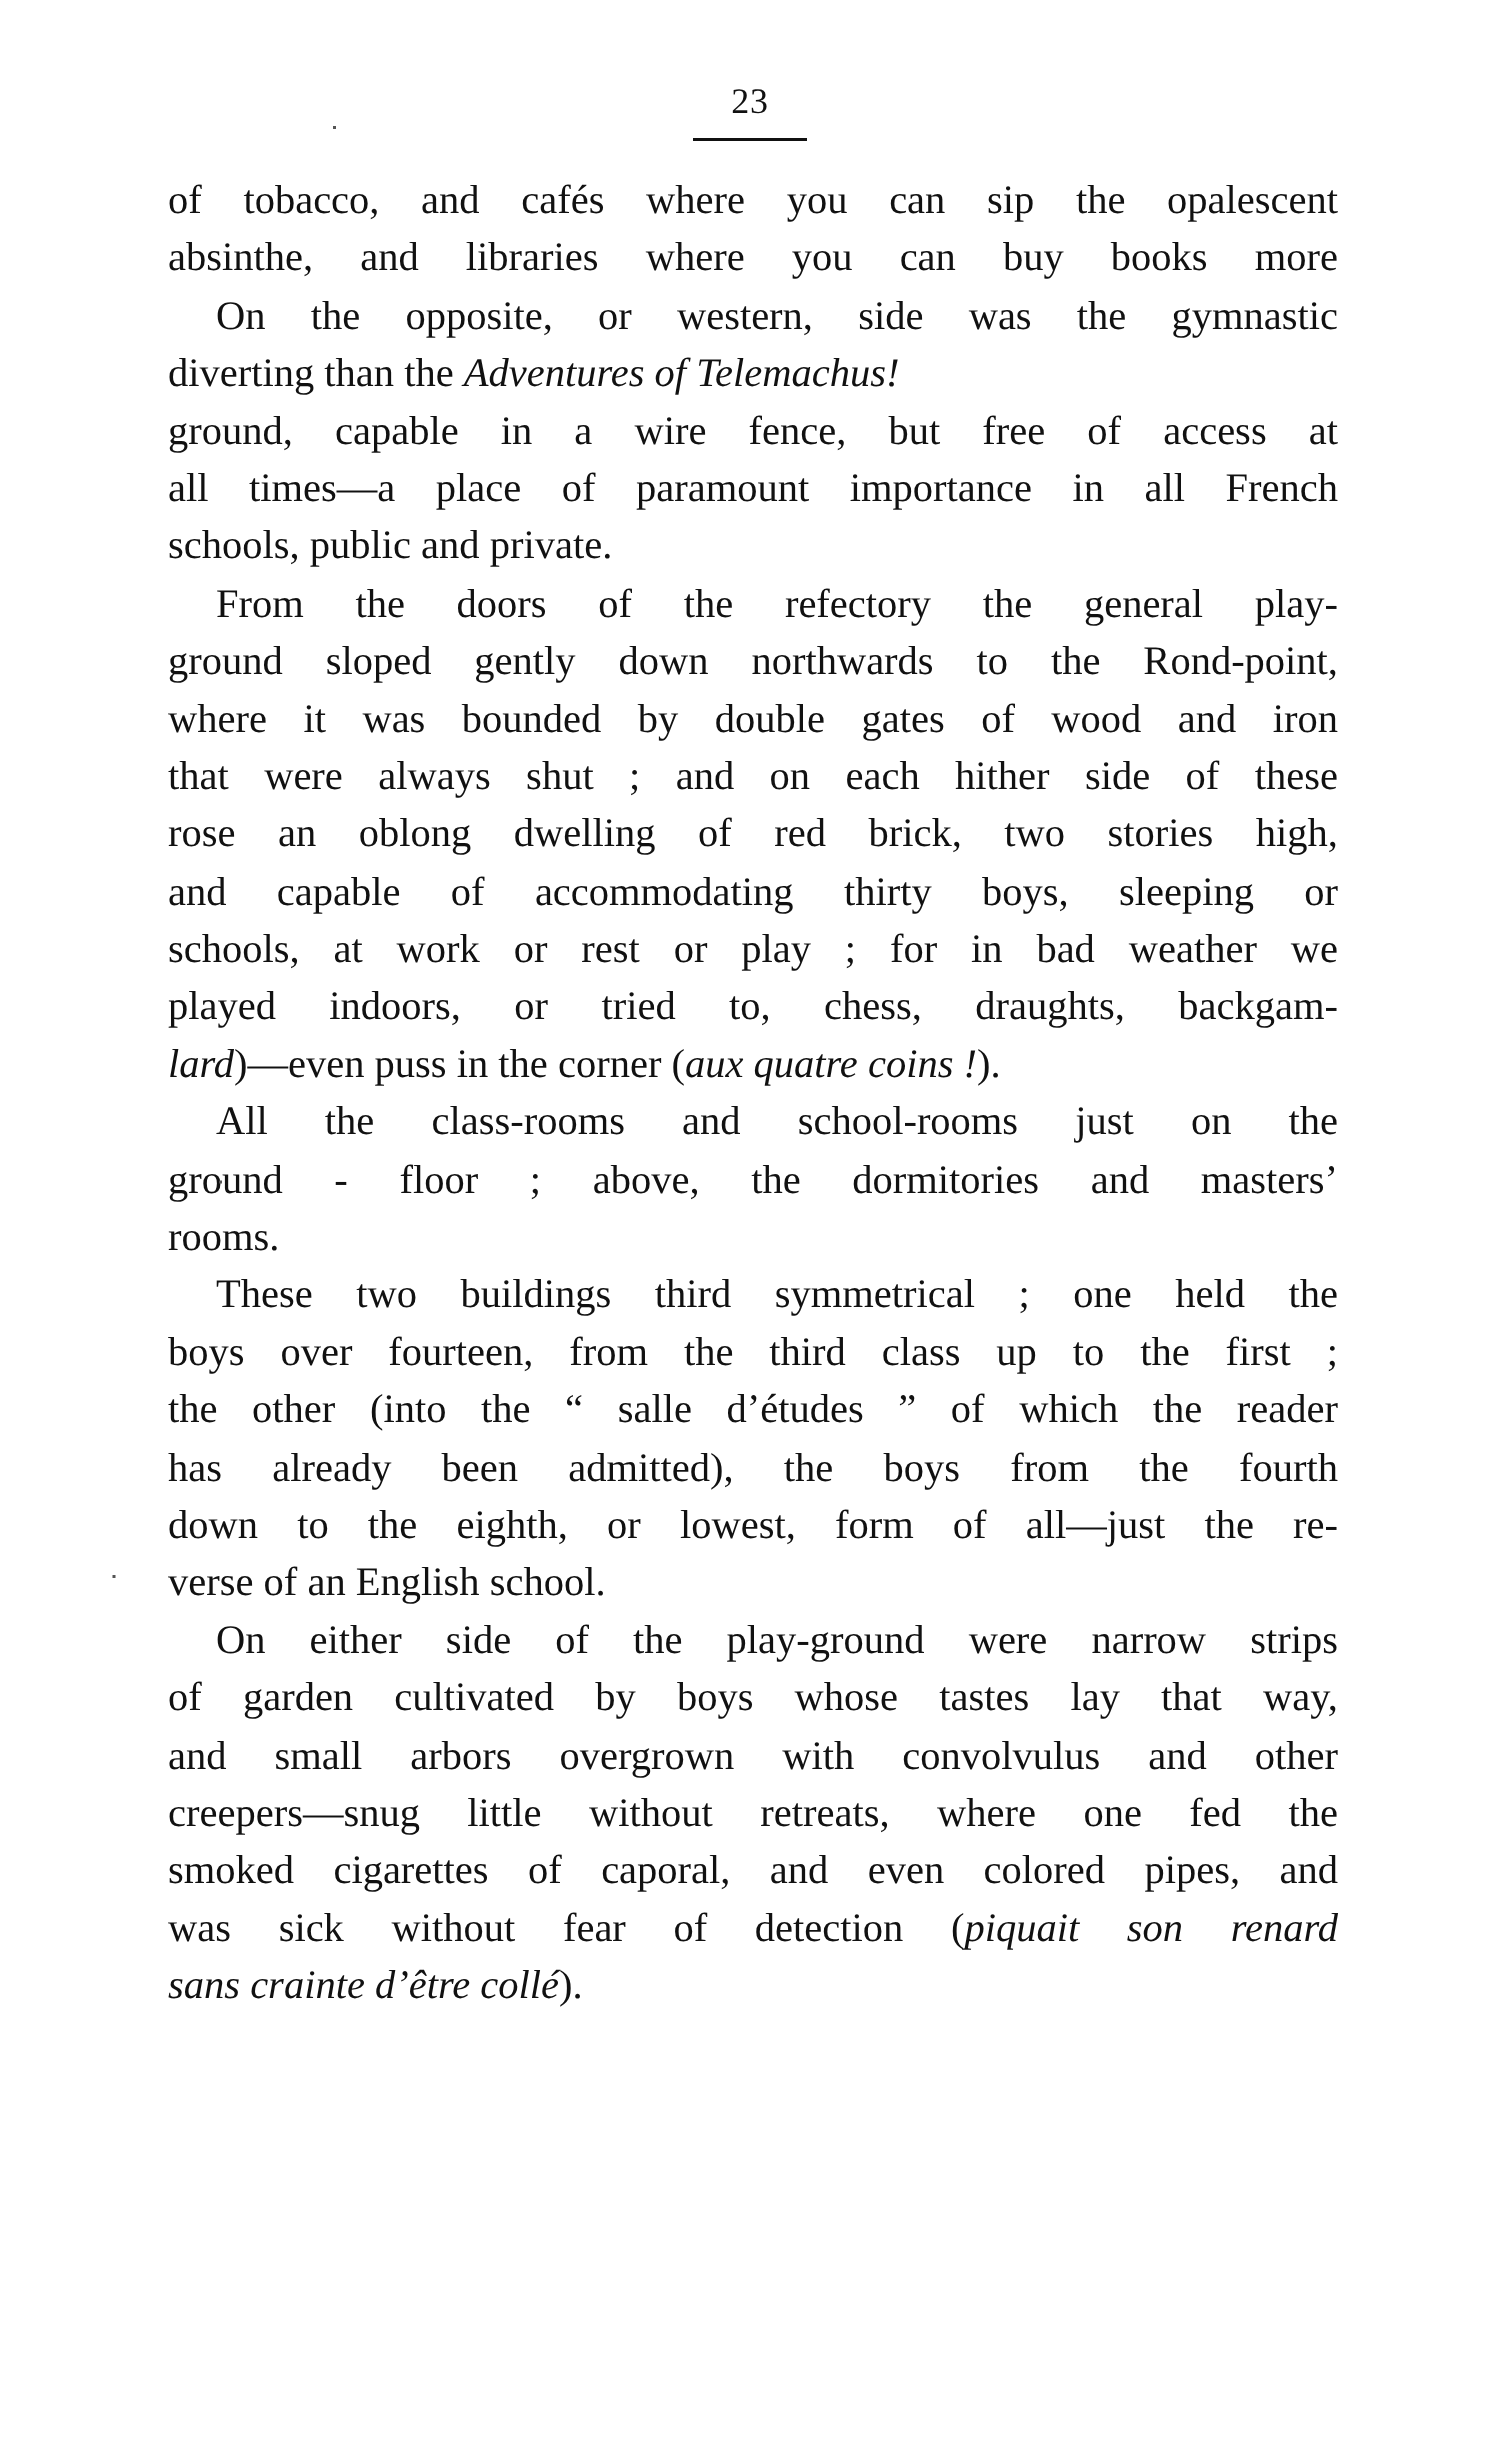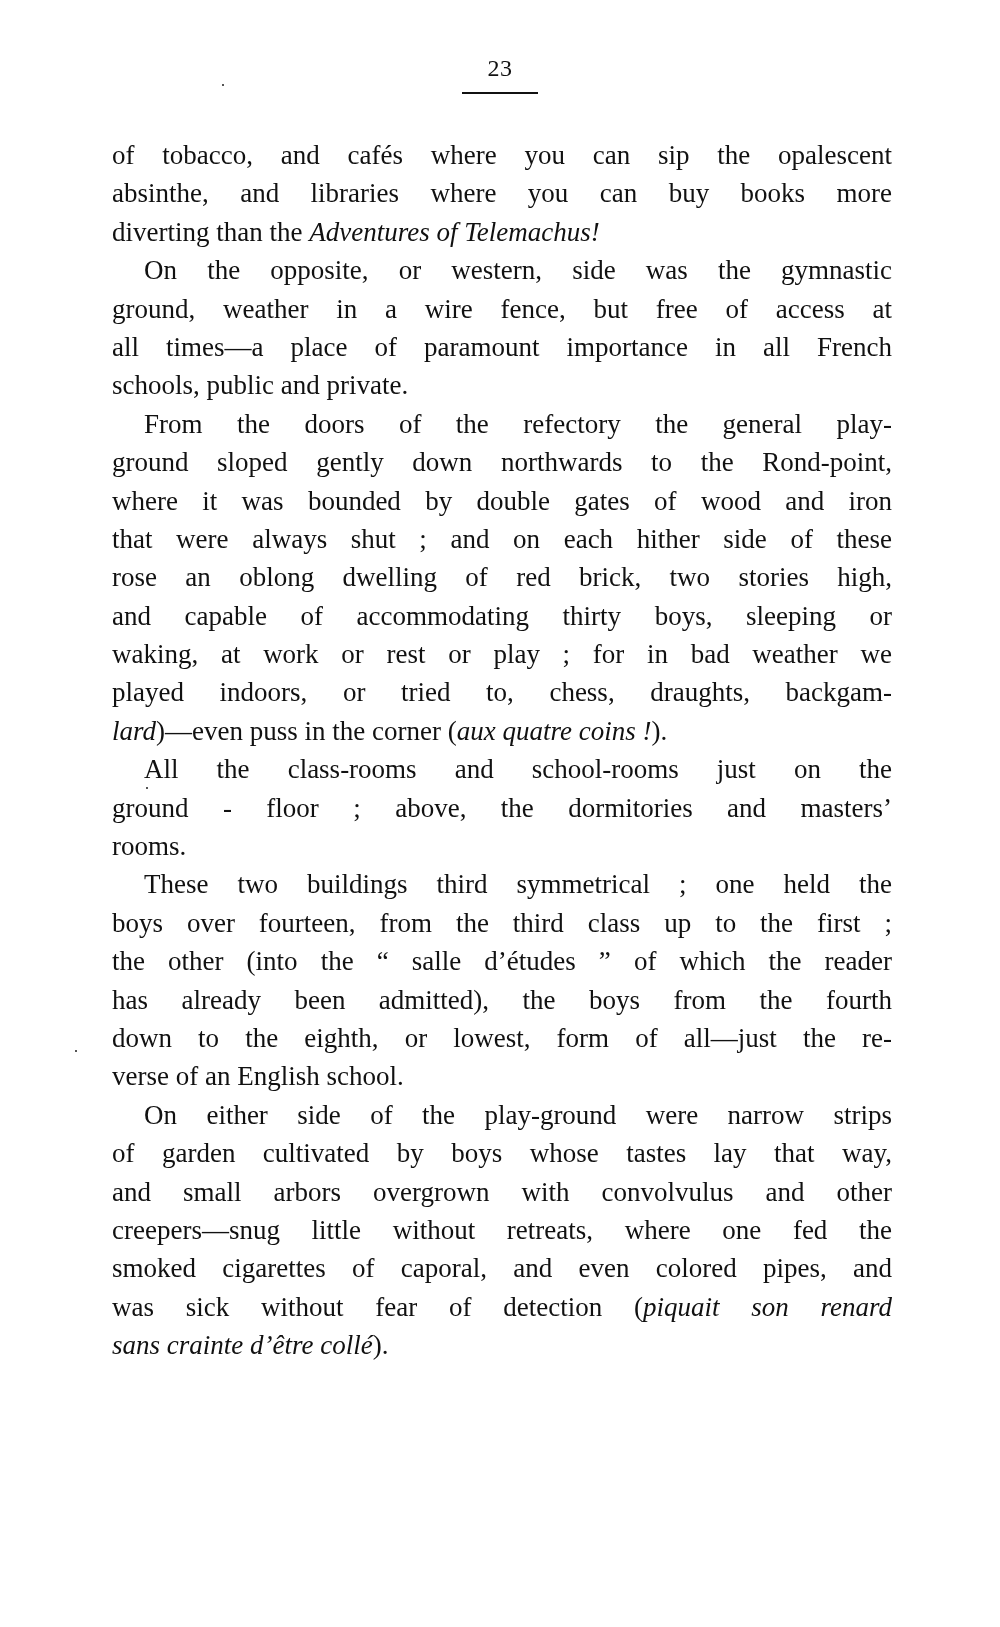--- a/index.html
+++ b/index.html
@@ -28,21 +28,21 @@
       letter-spacing: 0.5px;
     }
     .header-rule {
       width: 76px;
       height: 2px;
       background: #111111;
       margin: 10px auto 0 auto;
     }
     .text-block {
       position: absolute;
-      top: 136px;
+      top: 114px;
       left: 112px;
       width: 780px;
       font-size: 27px;
       line-height: 38.4px;
     }
     .line {
       display: block;
       white-space: nowrap;
       text-align: justify;
       text-align-last: justify;
@@ -68,32 +68,32 @@
 <body>
 
 <div class="page-header">
   <div class="page-number">23</div>
   <div class="header-rule"></div>
 </div>
 
 <div class="text-block" id="text-block">
     <span class="line"><span>of tobacco, and cafés where you can sip the opalescent</span></span>
     <span class="line"><span>absinthe, and libraries where you can buy books more</span></span>
+    <span class="line indent"><span>On the opposite, or western, side was the gymnastic</span></span>
     <span class="line last"><span>diverting than the </span><span class="it">Adventures of Telemachus!</span></span>
-    <span class="line indent"><span>On the opposite, or western, side was the gymnastic</span></span>
-    <span class="line"><span>ground, weather in a wire fence, but free of access at</span></span>
+    <span class="line"><span>ground, capable in a wire fence, but free of access at</span></span>
     <span class="line"><span>all times—a place of paramount importance in all French</span></span>
     <span class="line last"><span>schools, public and private.</span></span>
     <span class="line indent"><span>From the doors of the refectory the general play-</span></span>
     <span class="line"><span>ground sloped gently down northwards to the Rond-point,</span></span>
     <span class="line"><span>where it was bounded by double gates of wood and iron</span></span>
     <span class="line"><span>that were always shut ; and on each hither side of these</span></span>
     <span class="line"><span>rose an oblong dwelling of red brick, two stories high,</span></span>
     <span class="line"><span>and capable of accommodating thirty boys, sleeping or</span></span>
-    <span class="line"><span>waking, at work or rest or play ; for in bad weather we</span></span>
+    <span class="line"><span>schools, at work or rest or play ; for in bad weather we</span></span>
     <span class="line"><span>played indoors, or tried to, chess, draughts, backgam-</span></span>
     <span class="line last"><span class="it">lard</span><span>)—even puss in the corner (</span><span class="it">aux quatre coins !</span><span>).</span></span>
     <span class="line indent"><span>All the class-rooms and school-rooms just on the</span></span>
     <span class="line"><span>ground - floor ; above, the dormitories and masters’</span></span>
     <span class="line last"><span>rooms.</span></span>
     <span class="line indent"><span>These two buildings third symmetrical ; one held the</span></span>
     <span class="line"><span>boys over fourteen, from the third class up to the first ;</span></span>
     <span class="line"><span>the other (into the “ salle d’études ” of which the reader</span></span>
     <span class="line"><span>has already been admitted), the boys from the fourth</span></span>
     <span class="line"><span>down to the eighth, or lowest, form of all—just the re-</span></span>

